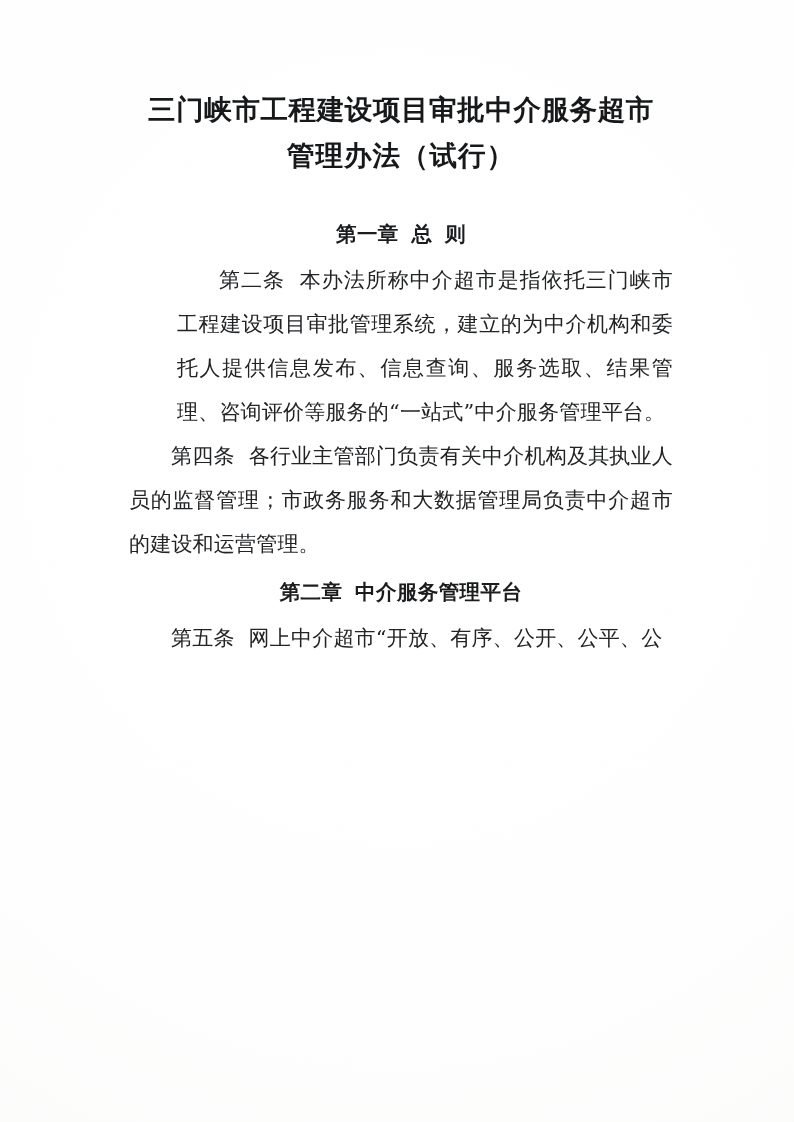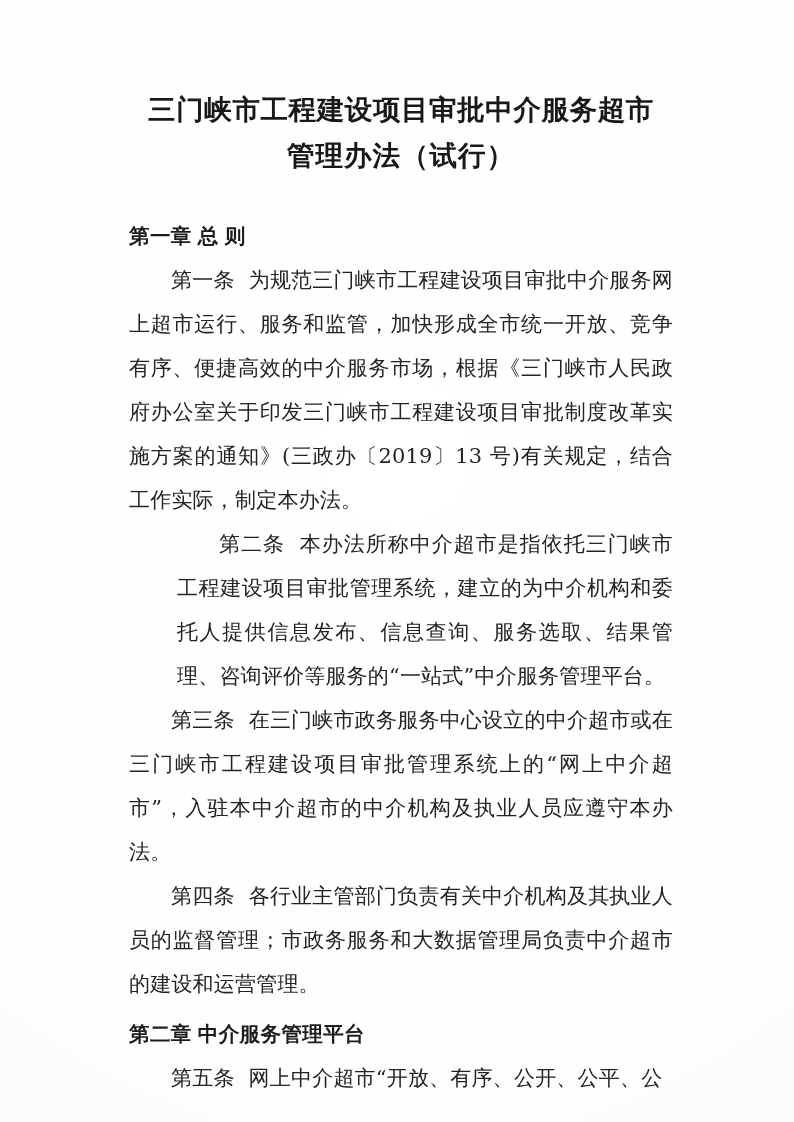--- a/index.html
+++ b/index.html
@@ -59,22 +59,22 @@
     font-size: 27.5px;
     line-height: 46px;
     letter-spacing: .6px;
     color: #17181a;
   }
   .doc-title .tline { display: block; white-space: nowrap; }
   .doc-title .tline-2 { letter-spacing: 1px; }
 
   
   .chapter {
-    text-align: left;
-    font-family: Liberation Sans, sans-serif;
+    text-align: center;
+    font-family: Liberation Mono, monospace;
     font-weight: 700;
     font-size: 20.5px;
     line-height: 44px;
     letter-spacing: .4px;
     color: #1b1c1e;
     white-space: nowrap;
   }
   .chapter.first { margin-top: 36px; }
   .chapter.second { margin-top: 6px; }
 
@@ -111,31 +111,25 @@
 
   <div class="content">
 
     <h1 class="doc-title">
       <span class="tline tline-1">三门峡市工程建设项目审批中介服务超市</span>
       <span class="tline tline-2">管理办法（试行）</span>
     </h1>
 
     <div class="chapter first">第一章  总  则</div>
 
-    <p class="para p1">
-      <span class="lead">第一条</span><span class="sep"></span><span>为规范三门峡市工程建设项目审批中介服务网上超市运行、服务和监管，加快形成全市统一开放、竞争有序、便捷高效的中介服务市场，根据《三门峡市人民政府办公室关于印发三门峡市工程建设项目审批制度改革实施方案的通知》(三政办〔2019〕13 号)有关规定，结合工作实际，制定本办法。</span>
-    </p>
 
     <p class="para p2">
       <span class="lead">第二条</span><span class="sep"></span><span>本办法所称中介超市是指依托三门峡市工程建设项目审批管理系统，建立的为中介机构和委托人提供信息发布、信息查询、服务选取、结果管理、咨询评价等服务的“一站式”中介服务管理平台。</span>
     </p>
 
-    <p class="para p3">
-      <span class="lead">第三条</span><span class="sep"></span><span>在三门峡市政务服务中心设立的中介超市或在三门峡市工程建设项目审批管理系统上的“网上中介超市”，入驻本中介超市的中介机构及执业人员应遵守本办法。</span>
-    </p>
 
     <p class="para p4">
       <span class="lead">第四条</span><span class="sep"></span><span>各行业主管部门负责有关中介机构及其执业人员的监督管理；市政务服务和大数据管理局负责中介超市的建设和运营管理。</span>
     </p>
 
     <div class="chapter second">第二章  中介服务管理平台</div>
 
     <p class="para p5">
       <span class="lead">第五条</span><span class="sep"></span><span>网上中介超市“开放、有序、公开、公平、公</span>
     </p>

